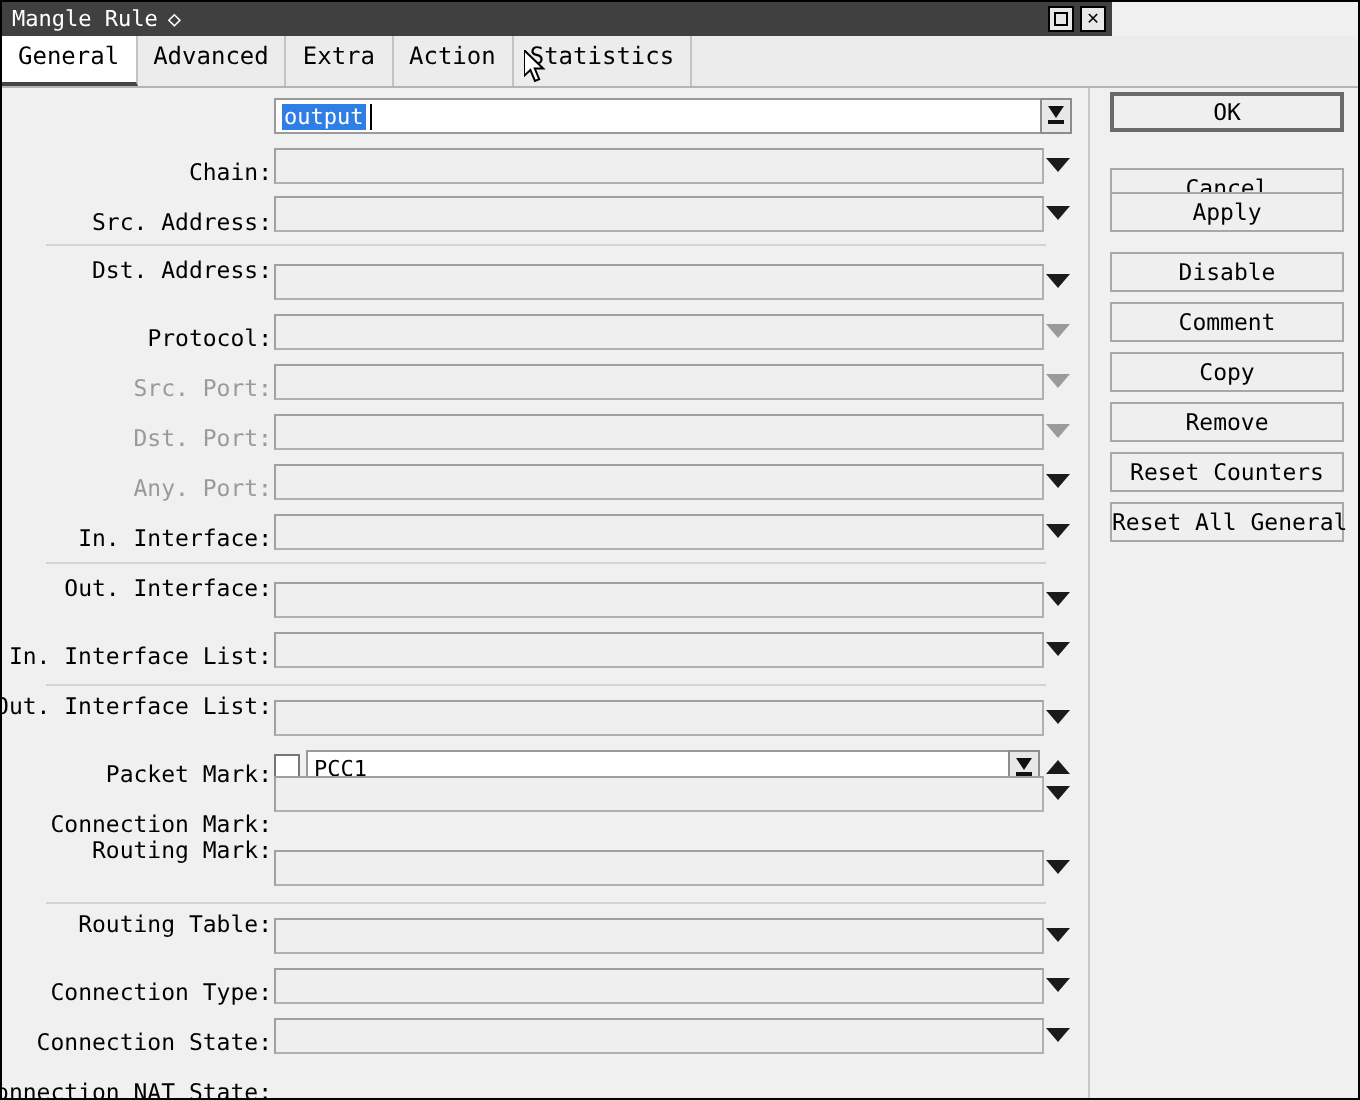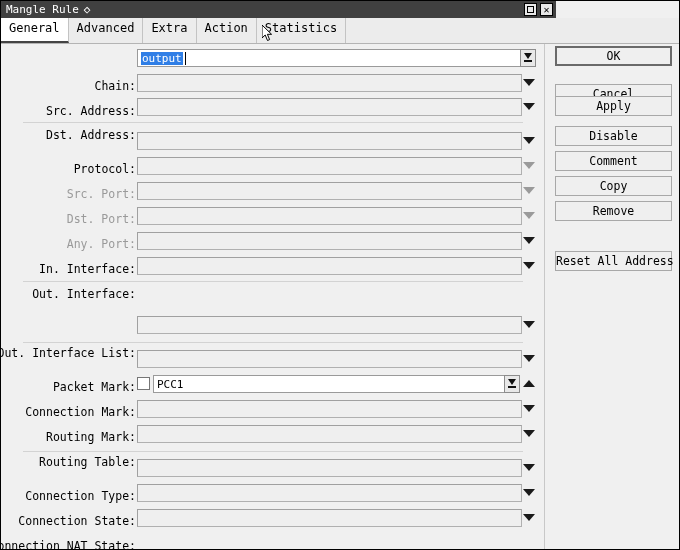--- a/index.html
+++ b/index.html
@@ -377,20 +377,27 @@
     <div class="row" style="top:213px">
       <div class="lbl">Out. Interface:</div>
       <div class="field wide">
         <span class="txt"></span>
       </div>
       <div class="arrow"></div>
     </div>
 
     <div class="sep" style="top:237px"></div>
 
+    <div class="row" style="top:247px">
+      <div class="lbl">In. Interface List:</div>
+      <div class="field wide">
+        <span class="txt"></span>
+      </div>
+      <div class="arrow"></div>
+    </div>
 
     <div class="row" style="top:272px">
       <div class="lbl">Out. Interface List:</div>
       <div class="field wide">
         <span class="txt"></span>
       </div>
       <div class="arrow"></div>
     </div>
 
     <div class="sep" style="top:298px"></div>
@@ -409,21 +416,21 @@
       <div class="field active" style="left:152px;width:352px">
         <span class="txt">PCC1</span>
       </div>
       <div class="dropbtn" style="left:503px">
           <i class="g1"></i>
           <i class="g2"></i>
         </div>
       <div class="arrow up"></div>
     </div>
 
-    <div class="row" style="top:356px">
+    <div class="row" style="top:344px">
       <div class="lbl">Routing Mark:</div>
       <div class="field wide">
         <span class="txt"></span>
       </div>
       <div class="arrow"></div>
     </div>
 
     <div class="row" style="top:381px">
       <div class="lbl">Routing Table:</div>
       <div class="field wide">
@@ -461,20 +468,21 @@
   </div>
 
   <div id="buttonpane">
     <div class="btn default" style="top:2px">OK</div>
     <div class="btn" style="top:40px">Cancel</div>
     <div class="btn" style="top:52px">Apply</div>
     <div class="btn" style="top:82px">Disable</div>
     <div class="btn" style="top:107px">Comment</div>
     <div class="btn" style="top:157px">Remove</div>
     <div class="btn" style="top:132px">Copy</div>
-    <div class="btn" style="top:207px">Reset All Address</div>
+    <div class="btn" style="top:182px">Reset Counters</div>
+    <div class="btn" style="top:207px">Reset All General</div>
   </div>
 
   <svg id="cursor" viewBox="0 0 12 18">
     <polygon points="0,0 0,13 3.2,10 5.5,15.5 7.6,14.6 5.4,9.3 9.6,9.3" fill="#ffffff" stroke="#000000" stroke-width="1"></polygon>
   </svg>
 
 </div>
 
 </body></html>

